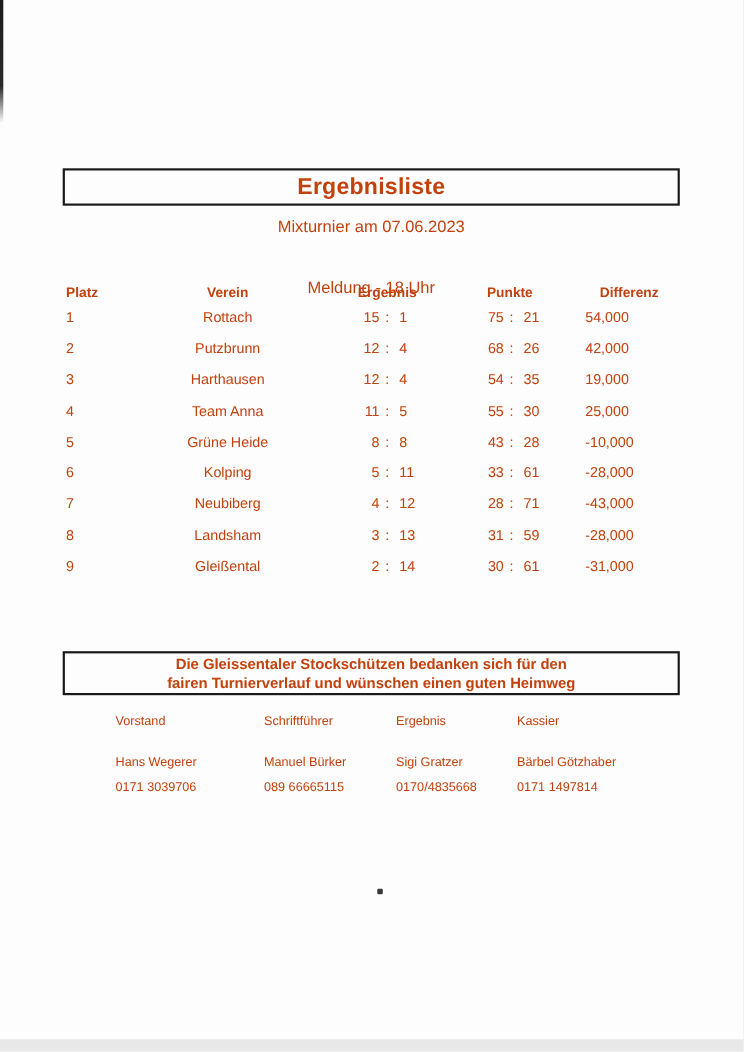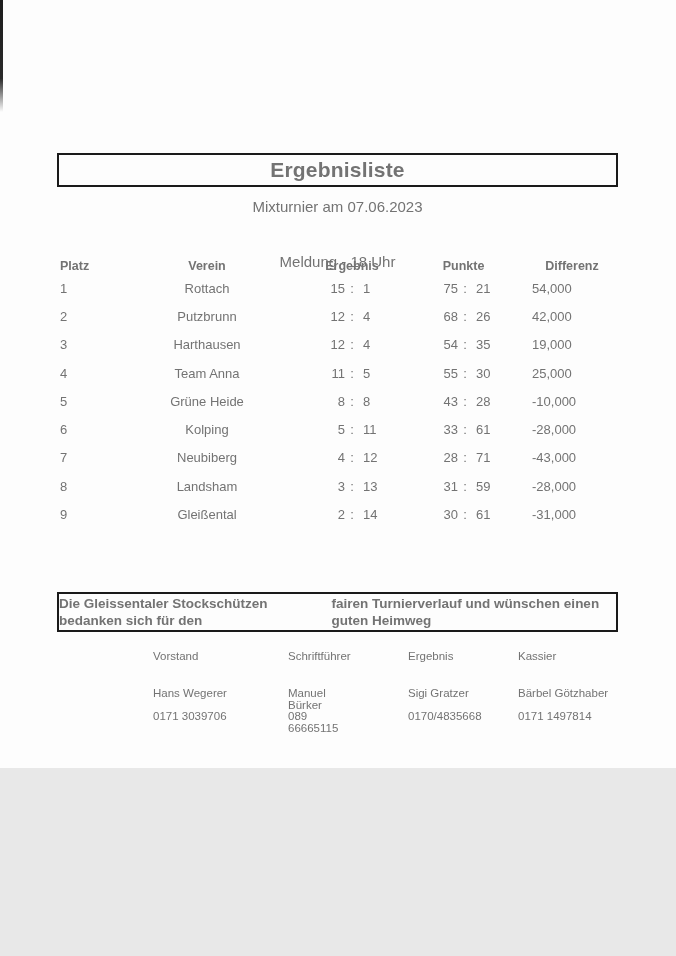--- a/index.html
+++ b/index.html
@@ -1,22 +1,22 @@
 <!DOCTYPE html>
 <html><head>
 <meta charset="utf-8">
 <style>
   html, body { margin: 0; padding: 0; background: #e8e8e8; }
   .page {
     position: relative;
     width: 676px;
-    height: 768px;
+    height: 945px;
     background: #fdfdfd;
     font-family: "Liberation Sans", sans-serif;
-    color: #737373;
+    color: #c2410c;
     overflow: hidden;
   }
 
   
   .scan-edge {
     position: absolute;
     left: 0; top: 0;
     width: 3px; height: 112px;
     background: linear-gradient(to bottom, #1c1c1c 0%, #2a2a2a 70%, rgba(40,40,40,0) 100%);
   }
@@ -79,39 +79,39 @@
   .h-punkte { grid-column: 7 / span 3; text-align: center; }
   .h-differenz { grid-column: 11; text-align: center; padding-right: 6px; }
 
   
   .notice-box {
     position: absolute;
     left: 57px; top: 592px;
     width: 557px; height: 36px;
     border: 2px solid #1a1a1a;
     display: flex;
-    flex-direction: row;
+    flex-direction: column;
     align-items: center;
     justify-content: center;
     text-align: left;
     font-weight: bold;
     font-size: 13.5px;
     line-height: 17px;
   }
 
   
   .contacts {
     position: absolute;
     left: 105px; top: 650px;
     width: 515px;
     display: grid;
     grid-template-columns: 135px 120px 110px 150px;
     font-size: 11.5px;
   }
-  .contact-col { display: flex; flex-direction: column; margin-left: 48px; }
+  .contact-col { display: flex; flex-direction: column; }
   .contact-role { height: 14px; }
   .contact-name { margin-top: 23px; height: 14px; }
   .contact-phone { margin-top: 9px; height: 14px; }
 </style>
 </head>
 <body>
 
 <div class="page">
 
   <div class="scan-edge"></div>

